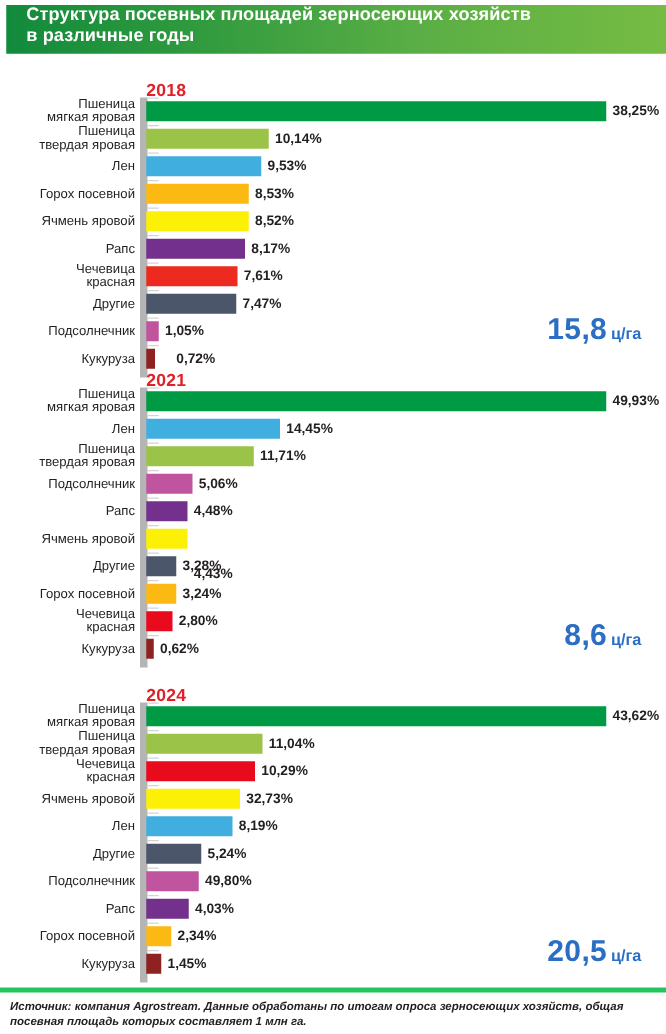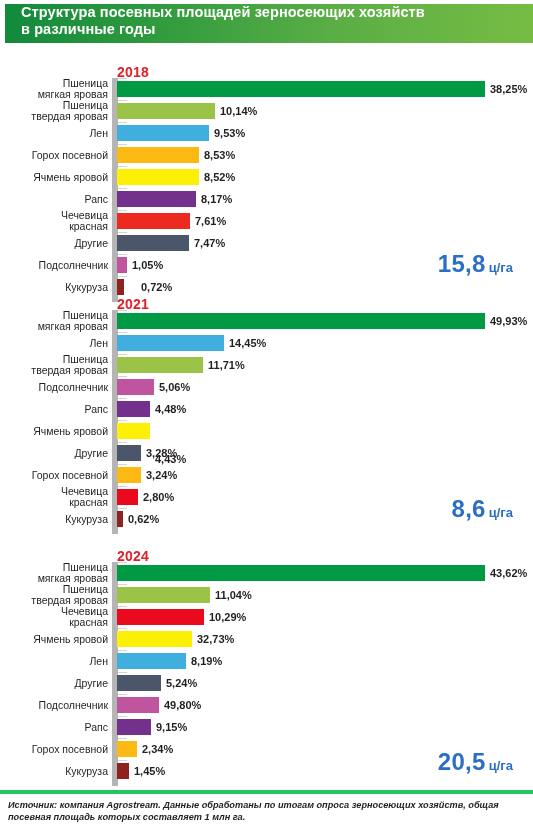--- a/index.html
+++ b/index.html
@@ -279,21 +279,21 @@
         <div class="row">
           <div class="tick"></div>
           <div class="lbl">Подсолнечник</div>
           <div class="bar" style="width: 42px; background: rgb(192, 84, 158);"></div>
           <div class="val" style="left: 164px;">49,80%</div>
         </div>
         <div class="row">
           <div class="tick"></div>
           <div class="lbl">Рапс</div>
           <div class="bar" style="width: 34px; background: rgb(116, 48, 141);"></div>
-          <div class="val" style="left: 156px;">9,15%</div>
+          <div class="val" style="left: 156px;">4,03%</div>
         </div>
         <div class="row">
           <div class="tick"></div>
           <div class="lbl">Горох посевной</div>
           <div class="bar" style="width: 20px; background: rgb(252, 184, 19);"></div>
           <div class="val" style="left: 142px;">2,34%</div>
         </div>
         <div class="row">
           <div class="tick"></div>
           <div class="lbl">Кукуруза</div>

